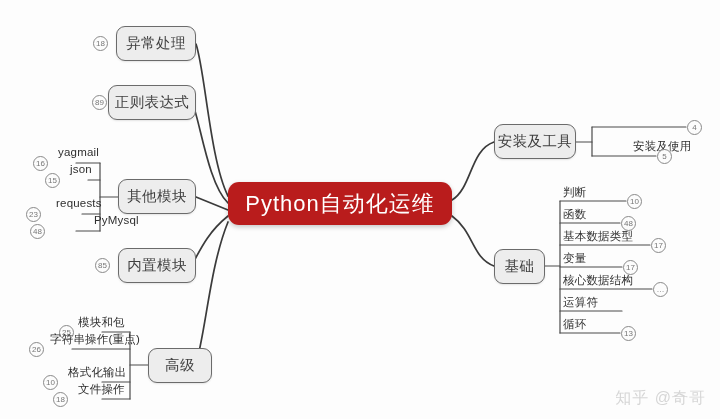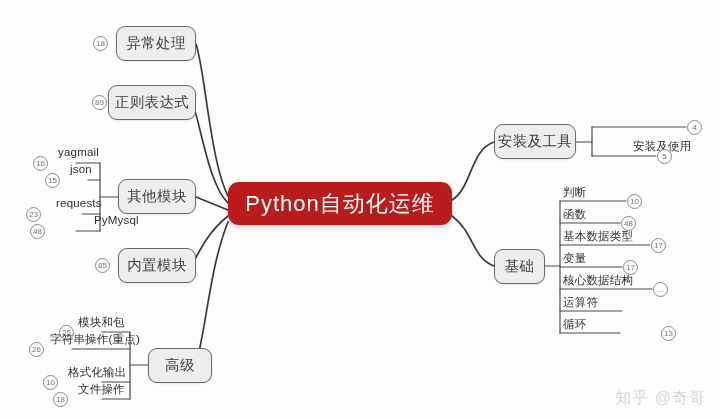--- a/index.html
+++ b/index.html
@@ -204,17 +204,17 @@
 
   <div class="leaf" style="left:563px; top:251px;">变量</div>
   <div class="badge" style="left:623px; top:260px;">17</div>
 
   <div class="leaf" style="left:563px; top:273px;">核心数据结构</div>
   <div class="badge" style="left:653px; top:282px;">…</div>
 
   <div class="leaf" style="left:563px; top:295px;">运算符</div>
 
   <div class="leaf" style="left:563px; top:317px;">循环</div>
-  <div class="badge" style="left:621px; top:326px;margin-left:40px;">13</div>
+  <div class="badge" style="left:621px; top:326px;">13</div>
 
   <div id="watermark">知乎 @奇哥</div>
 
 </div>
 
 </body></html>

